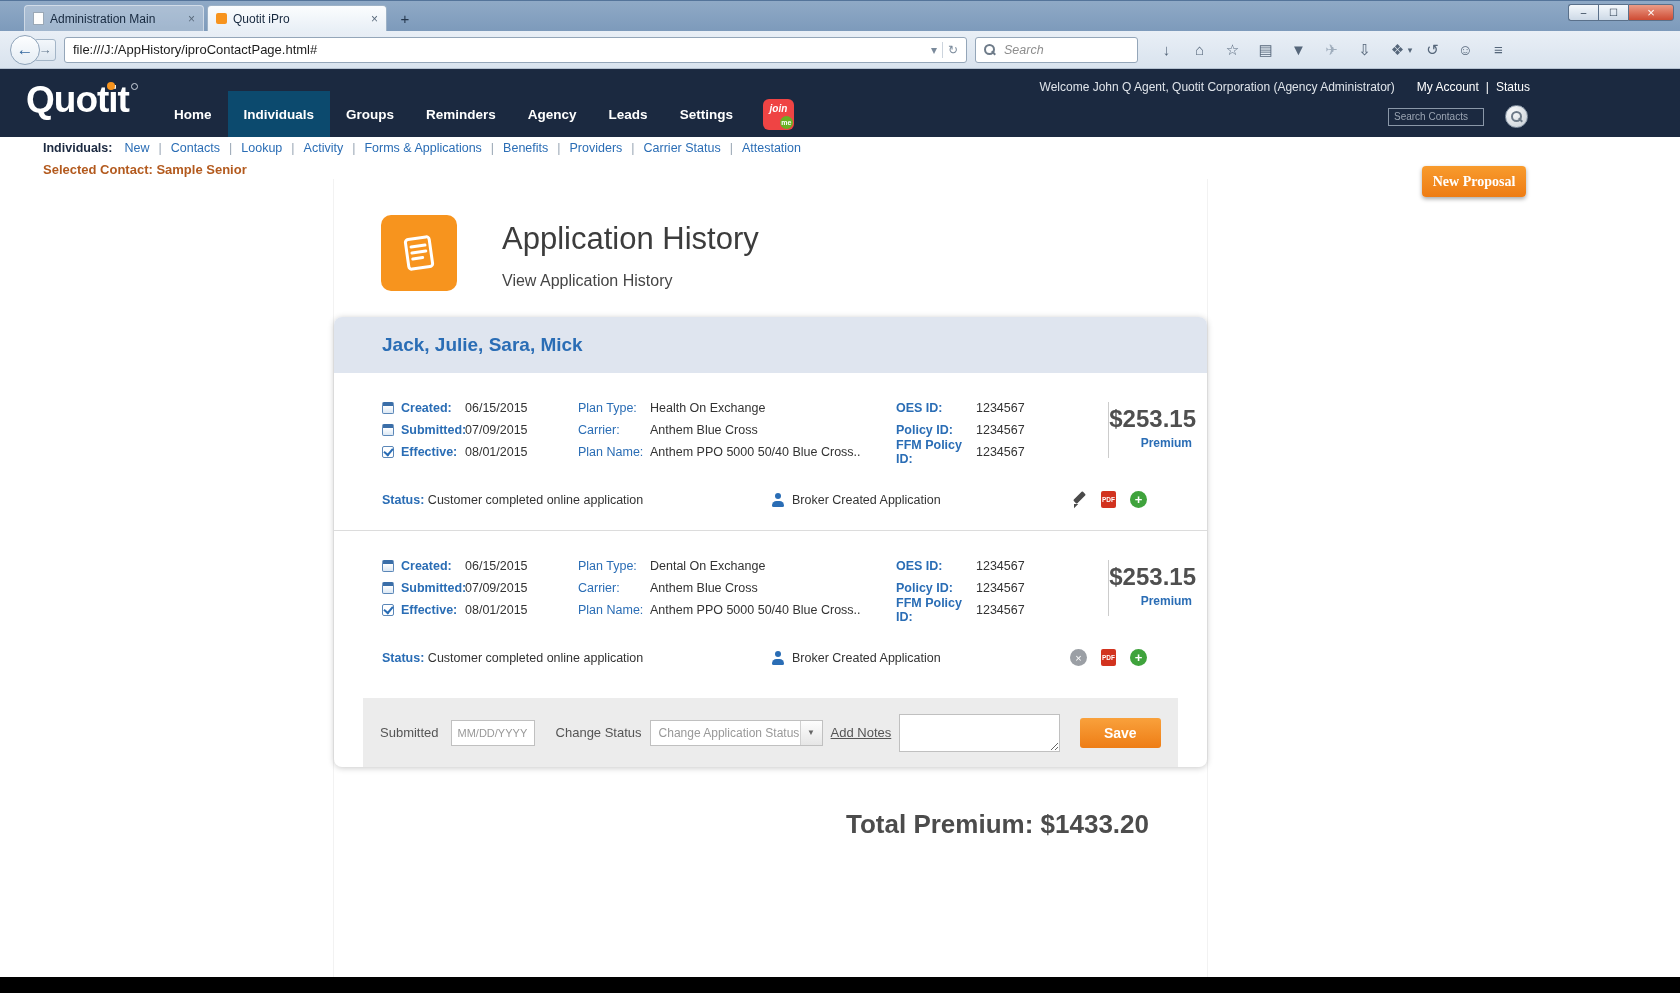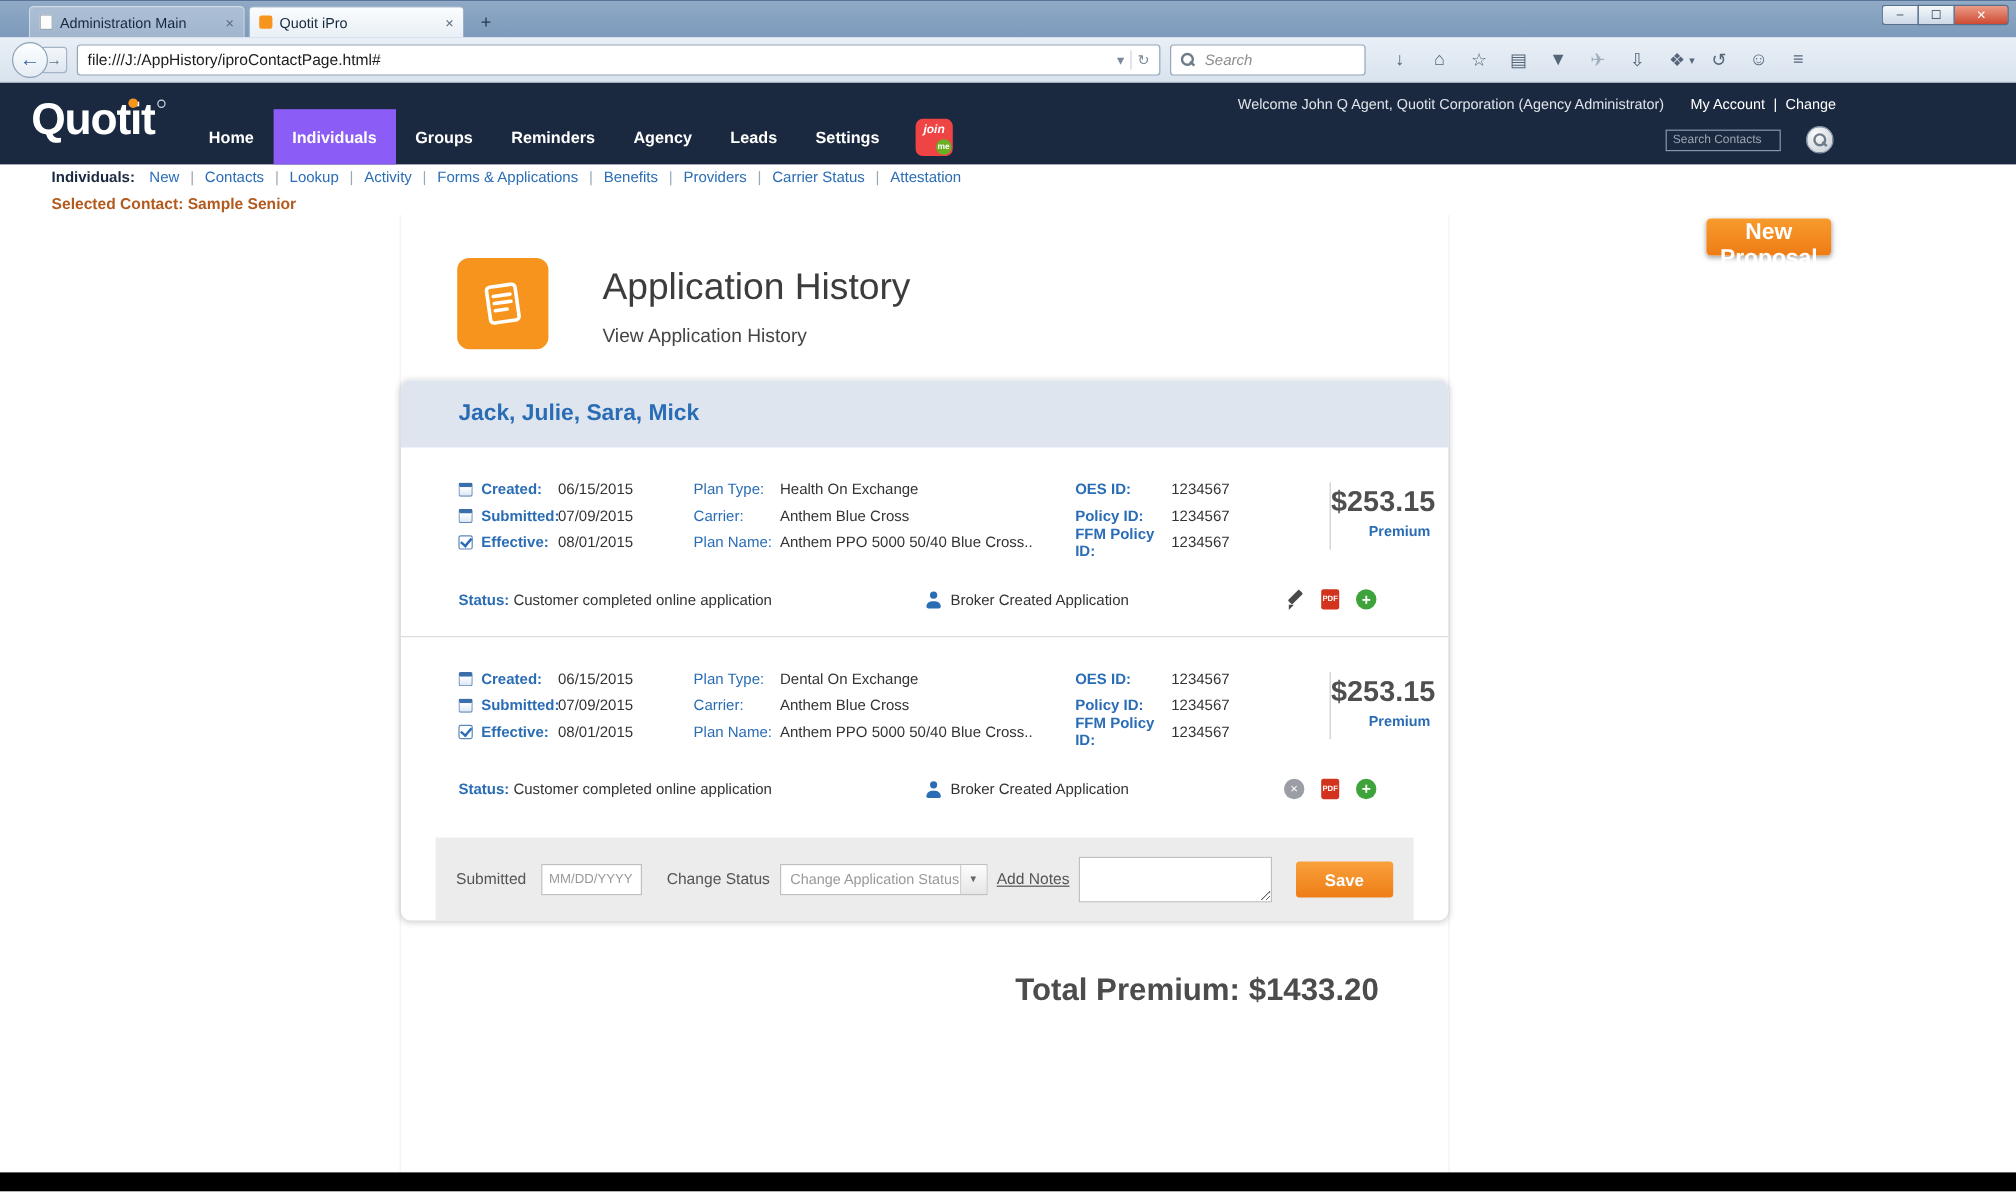--- a/index.html
+++ b/index.html
@@ -84,21 +84,21 @@
   .site-header { height: 68px; background: #1b2940; position: relative; }
   .logo { position: absolute; left: 26px; top: 10px; color: #fff; font-size: 37px; font-weight: bold; letter-spacing: -1px; }
   .logo::after { content: ""; position: absolute; width: 8px; height: 8px; background: #f7941e; border-radius: 50%; right: 14px; top: 3px; }
   .logo::before { content: ""; position: absolute; width: 5px; height: 5px; border: 1px solid #cfd6e0; border-radius: 50%; right: -9px; top: 4px; }
   .header-top { position: absolute; top: 11px; right: 150px; display: flex; align-items: center; gap: 22px; }
   .welcome { color: #dfe4ea; font-size: 12px; margin-left: 19px; }
   .account-links { display: flex; align-items: center; gap: 7px; color: #fff; font-size: 12px; }
   .account-links a { color: #fff; text-decoration: none; }
   .main-nav { position: absolute; left: 158px; bottom: 0; height: 46px; display: flex; align-items: stretch; }
   .nav-item { padding: 0 16px; display: flex; align-items: center; color: #fff; font-size: 13.5px; font-weight: bold; cursor: pointer; }
-  .nav-item.active { background: #8b5cf6; }
+  .nav-item.active { background: #0c4a6e; }
   .joinme { width: 31px; height: 31px; align-self: center; margin-left: 14px; background: #ef4444; border-radius: 6px; position: relative; }
   .joinme .j1 { position: absolute; top: 4px; left: 0; right: 0; text-align: center; color: #fff; font-size: 10px; font-style: italic; font-weight: bold; }
   .joinme .j2 {
     position: absolute; bottom: 1px; right: 1px; width: 13px; height: 13px; background: #6ab023; border-radius: 50%;
     color: #fff; font-size: 7px; display: flex; align-items: center; justify-content: center; font-weight: bold;
   }
   .search-contacts { position: absolute; right: 152px; bottom: 9px; display: flex; align-items: center; gap: 21px; }
   .search-contacts input {
     width: 96px; height: 18px; background: #1b2940; border: 1px solid #8a97a8; color: #cfd6e0;
     font-size: 10px; padding: 0 5px; font-family: "Liberation Sans", sans-serif; outline: none;
@@ -109,23 +109,23 @@
     background: radial-gradient(circle at 35% 30%, #fafbfc, #c5ccd4); display: flex; align-items: center; justify-content: center;
   }
 
   
   .subnav { height: 22px; background: #fff; display: flex; align-items: center; padding-left: 43px; font-size: 12.5px; gap: 9px; }
   .subnav-label { color: #1b2940; font-weight: bold; margin-right: 3px; }
   .subnav a { color: #2a6db5; text-decoration: none; }
   .subnav .sep { color: #9aa7b5; }
   .selected-row { height: 20px; display: flex; align-items: center; padding-left: 43px; font-size: 13px; font-weight: bold; color: #b35a1e; }
   .new-proposal {
-    position: absolute; top: 182px; right: 154px; z-index: 6; width: 104px; height: 31px;
+    position: absolute; top: 166px; right: 154px; z-index: 6; width: 104px; height: 31px;
     background: linear-gradient(#f89b2d, #ee7c14); border: none; border-radius: 4px;
-    color: #fff; font-weight: bold; font-size: 19px; font-family: Liberation Sans, sans-serif;
+    color: #fff; font-weight: bold; font-size: 14px; font-family: Liberation Serif, serif;
     box-shadow: 0 2px 4px rgba(0,0,0,0.35); cursor: pointer;
   }
 
   
   .main-col {
     margin-left: 333px; width: 875px; min-height: 798px;
     border-left: 1px solid #f2f2f2; border-right: 1px solid #f2f2f2; padding-top: 18px;
   }
   .page-head { display: flex; margin: 18px 0 0 47px; }
   .app-icon {
@@ -259,21 +259,21 @@
   </div>
 </div>
 
 <div class="site-header">
   <div class="logo">Quotit</div>
   <div class="header-top">
     <span class="welcome">Welcome John Q Agent, Quotit Corporation (Agency Administrator)</span>
     <span class="account-links">
       <a href="#">My Account</a>
       <span>|</span>
-      <a href="#">Change</a>
+      <a href="#">Status</a>
     </span>
   </div>
   <div class="main-nav">
     <div class="nav-item">Home</div>
     <div class="nav-item active">Individuals</div>
     <div class="nav-item">Groups</div>
     <div class="nav-item">Reminders</div>
     <div class="nav-item">Agency</div>
     <div class="nav-item">Leads</div>
     <div class="nav-item">Settings</div>

